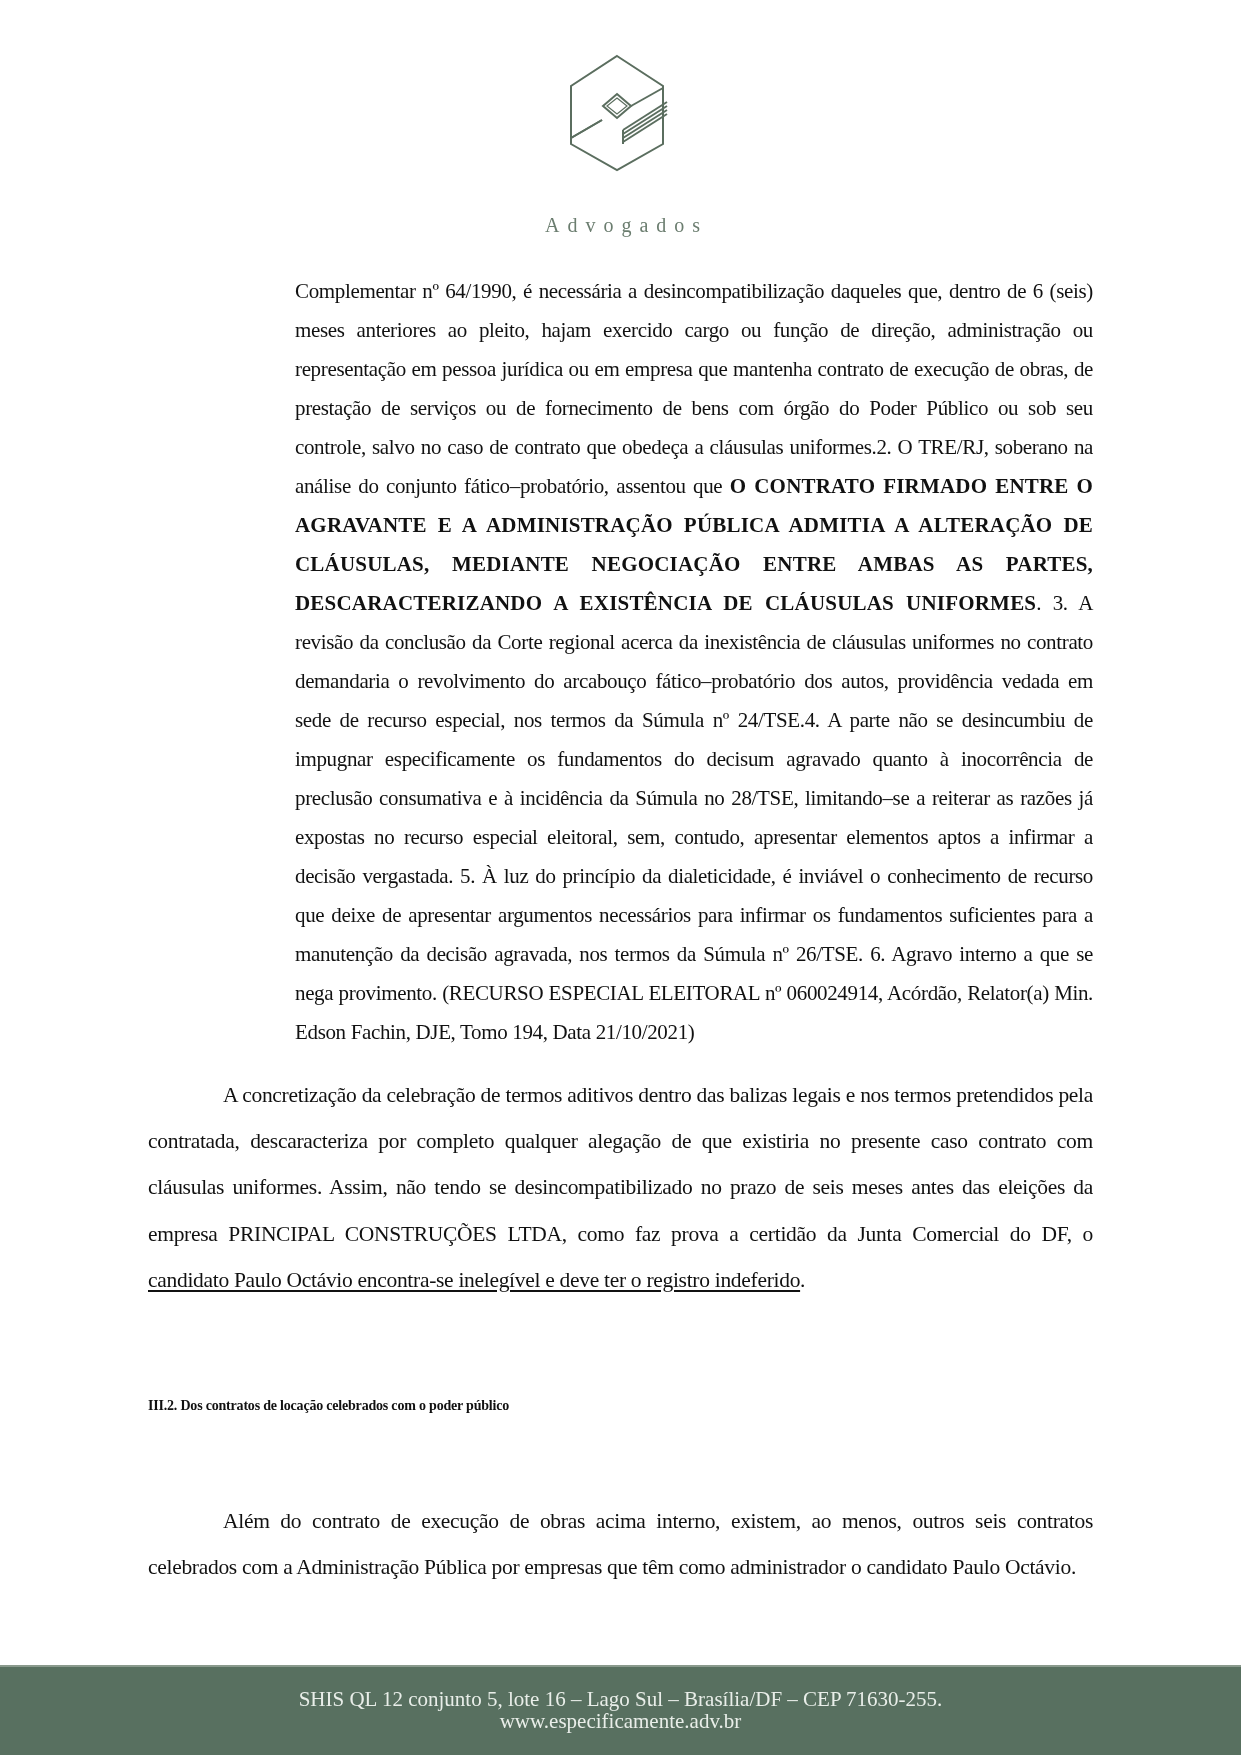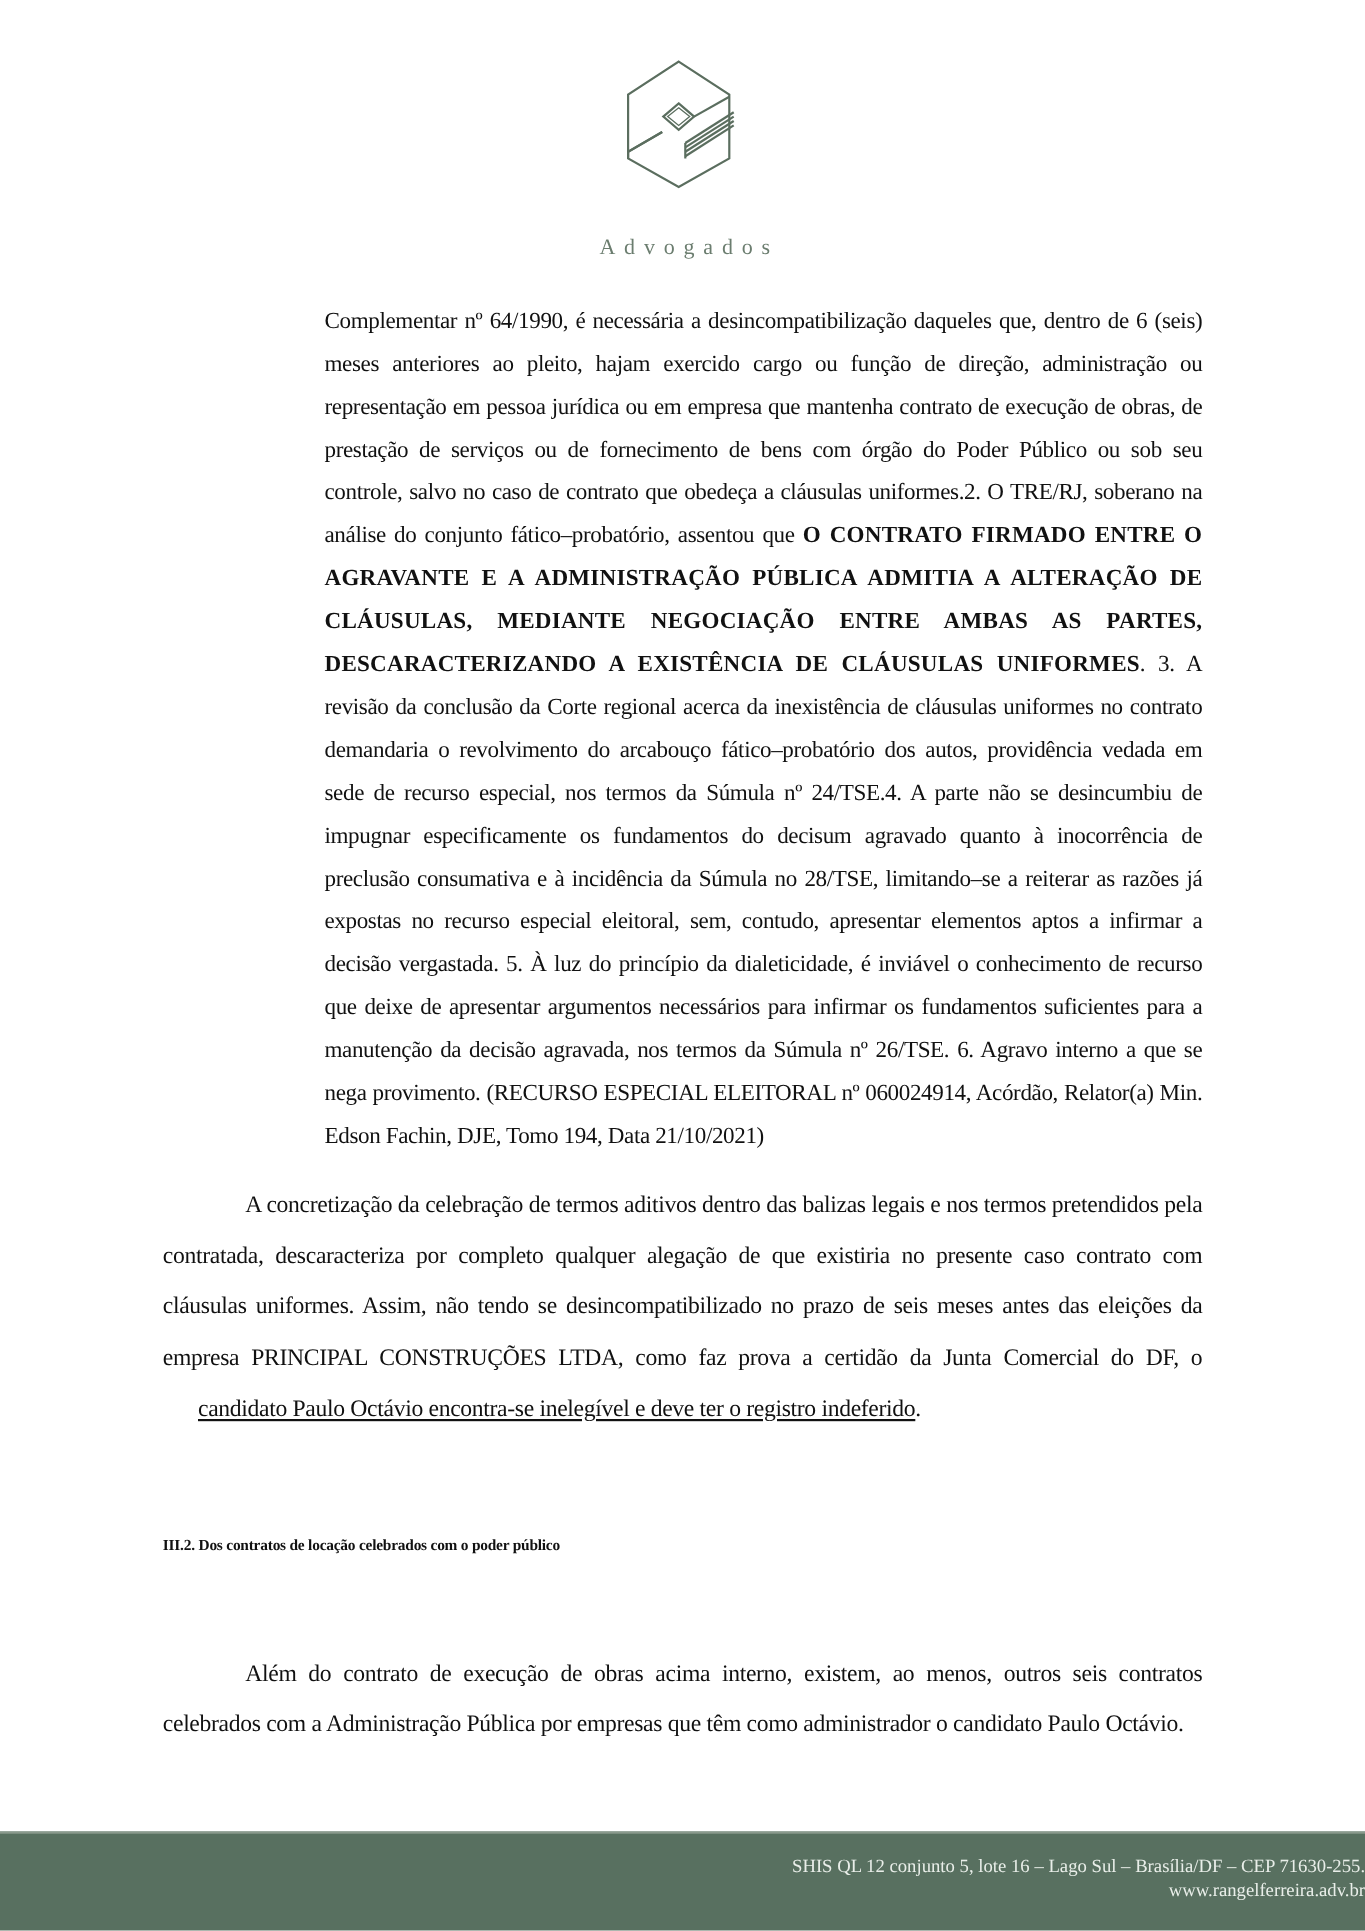--- a/index.html
+++ b/index.html
@@ -25,32 +25,32 @@
   }
   .quote .caps { font-weight:bold; letter-spacing:0.2px; }
   .body-para {
     position:absolute; left:148px; width:945px;
     font-size:21.5px; line-height:46.2px; text-align:justify;
     letter-spacing:-0.3px;
   }
   .body-para .indent { display:inline-block; width:75px; }
   .p1 { top:1072px; }
   .p2 { top:1498px; }
-  .u { text-decoration:underline; text-underline-offset:3px;margin-left:32px; }
+  .u { text-decoration:underline; text-underline-offset:3px; }
   .heading {
     position:absolute; left:148px; top:1398px; font-size:14px; font-weight:bold;
     letter-spacing:-0.2px;
   }
   .footer {
     position:absolute; left:0; top:1665px; width:1241px; height:90px;
     background:#587060; border-top:2px solid #8a9a8d;
   }
   .footer-line {
-    position:absolute; left:0; width:1241px; text-align:right; color:#e9eee9;
-    font-family:"Liberation Serif", serif; font-size:17px;
+    position:absolute; left:0; width:1241px; text-align:center; color:#e9eee9;
+    font-family:"Liberation Serif", serif; font-size:21px;
   }
   .fl1 { top:20px; }
   .fl2 { top:42px; }
 </style>
 </head>
 <body>
 
 <div class="logo-wrap">
   <svg class="logo-svg" viewBox="0 0 110 120">
     <g fill="none" stroke="#5b6e5f" stroke-width="2">
@@ -73,14 +73,14 @@
 <div class="quote"><span>Complementar nº 64/1990, é necessária a desincompatibilização daqueles que, dentro de 6 (seis) meses anteriores ao pleito, hajam exercido cargo ou função de direção, administração ou representação em pessoa jurídica ou em empresa que mantenha contrato de execução de obras, de prestação de serviços ou de fornecimento de bens com órgão do Poder Público ou sob seu controle, salvo no caso de contrato que obedeça a cláusulas uniformes.2. O TRE/RJ, soberano na análise do conjunto fático–probatório, assentou que </span><span class="caps">O CONTRATO FIRMADO ENTRE O AGRAVANTE E A ADMINISTRAÇÃO PÚBLICA ADMITIA A ALTERAÇÃO DE CLÁUSULAS, MEDIANTE NEGOCIAÇÃO ENTRE AMBAS AS PARTES, DESCARACTERIZANDO A EXISTÊNCIA DE CLÁUSULAS UNIFORMES</span><span>. 3. A revisão da conclusão da Corte regional acerca da inexistência de cláusulas uniformes no contrato demandaria o revolvimento do arcabouço fático–probatório dos autos, providência vedada em sede de recurso especial, nos termos da Súmula nº 24/TSE.4. A parte não se desincumbiu de impugnar especificamente os fundamentos do decisum agravado quanto à inocorrência de preclusão consumativa e à incidência da Súmula no 28/TSE, limitando–se a reiterar as razões já expostas no recurso especial eleitoral, sem, contudo, apresentar elementos aptos a infirmar a decisão vergastada. 5. À luz do princípio da dialeticidade, é inviável o conhecimento de recurso que deixe de apresentar argumentos necessários para infirmar os fundamentos suficientes para a manutenção da decisão agravada, nos termos da Súmula nº 26/TSE. 6. Agravo interno a que se nega provimento. (RECURSO ESPECIAL ELEITORAL nº 060024914, Acórdão, Relator(a) Min. Edson Fachin, DJE, Tomo 194, Data 21/10/2021)</span></div>
 
 <div class="body-para p1"><span class="indent"></span><span>A concretização da celebração de termos aditivos dentro das balizas legais e nos termos pretendidos pela contratada, descaracteriza por completo qualquer alegação de que existiria no presente caso contrato com cláusulas uniformes. Assim, não tendo se desincompatibilizado no prazo de seis meses antes das eleições da empresa PRINCIPAL CONSTRUÇÕES LTDA, como faz prova a certidão da Junta Comercial do DF, o </span><span class="u">candidato Paulo Octávio encontra-se inelegível e deve ter o registro indeferido</span><span>.</span></div>
 
 <div class="heading">III.2. Dos contratos de locação celebrados com o poder público</div>
 
 <div class="body-para p2"><span class="indent"></span><span>Além do contrato de execução de obras acima interno, existem, ao menos, outros seis contratos celebrados com a Administração Pública por empresas que têm como administrador o candidato Paulo Octávio.</span></div>
 
 <div class="footer">
   <div class="footer-line fl1">SHIS QL 12 conjunto 5, lote 16 – Lago Sul – Brasília/DF – CEP 71630-255.</div>
-  <div class="footer-line fl2">www.rangelferreira.adv.br</div>
+  <div class="footer-line fl2">www.especificamente.adv.br</div>
 </div>
 
 </body></html>

